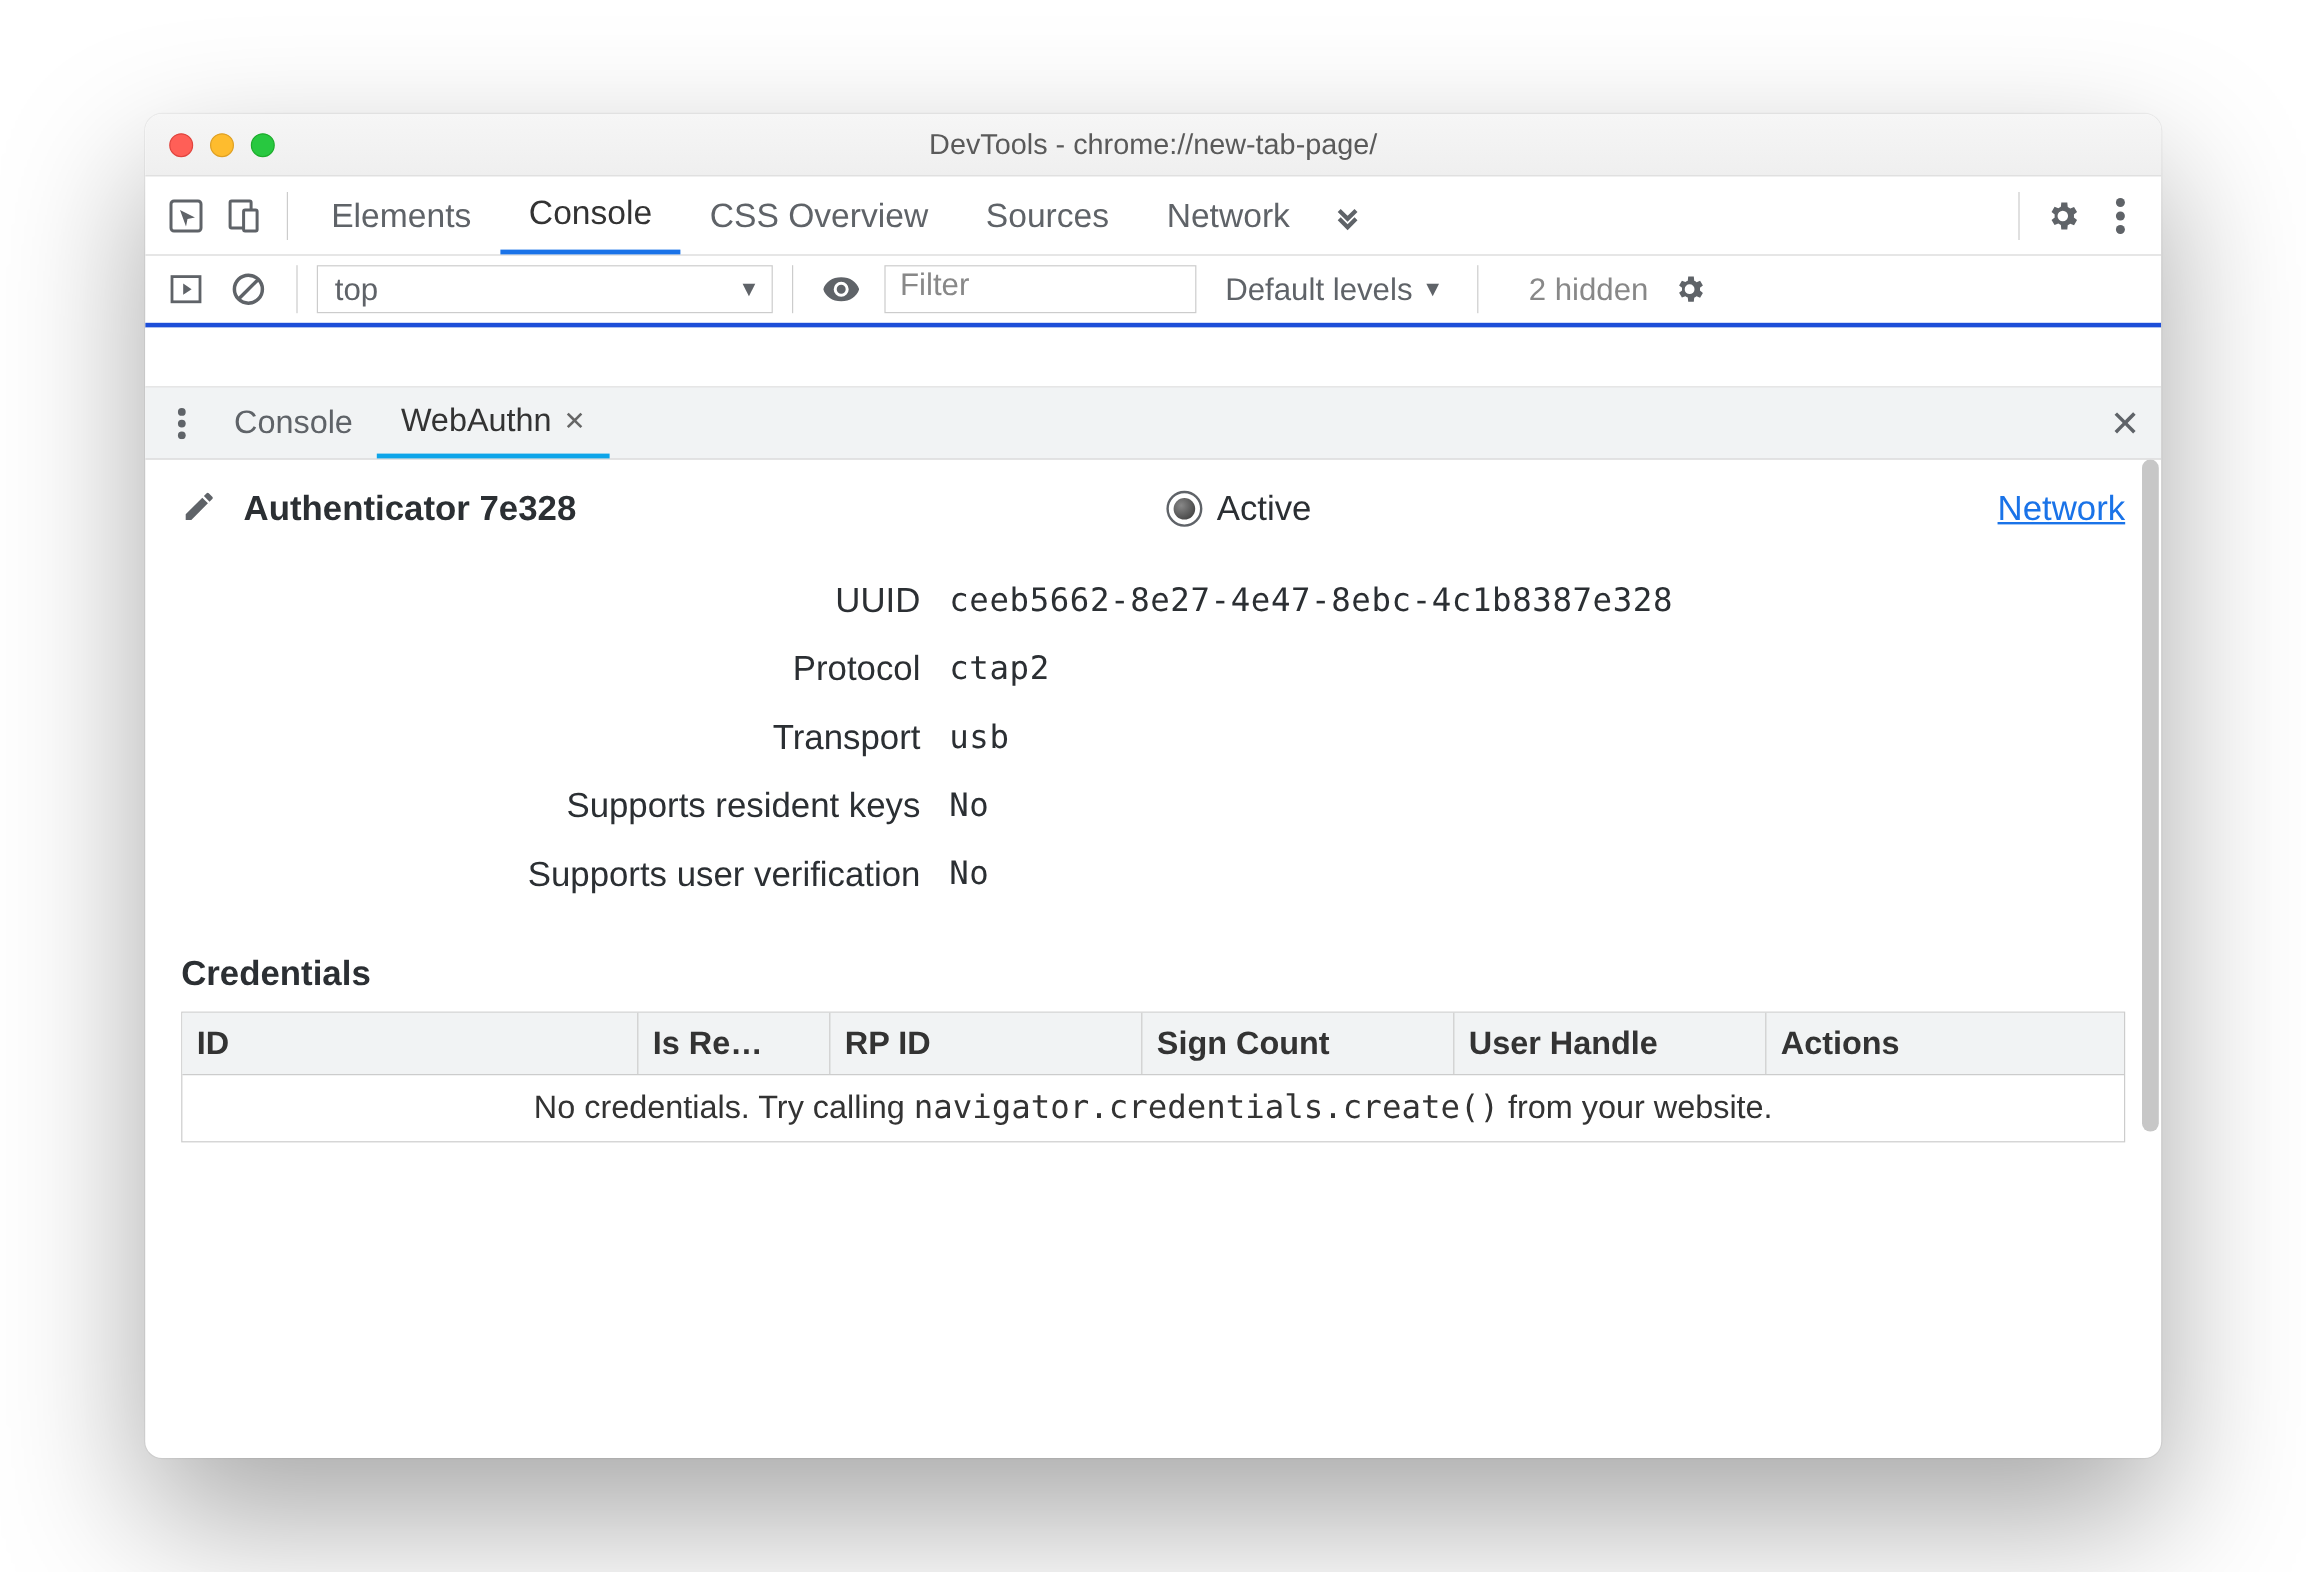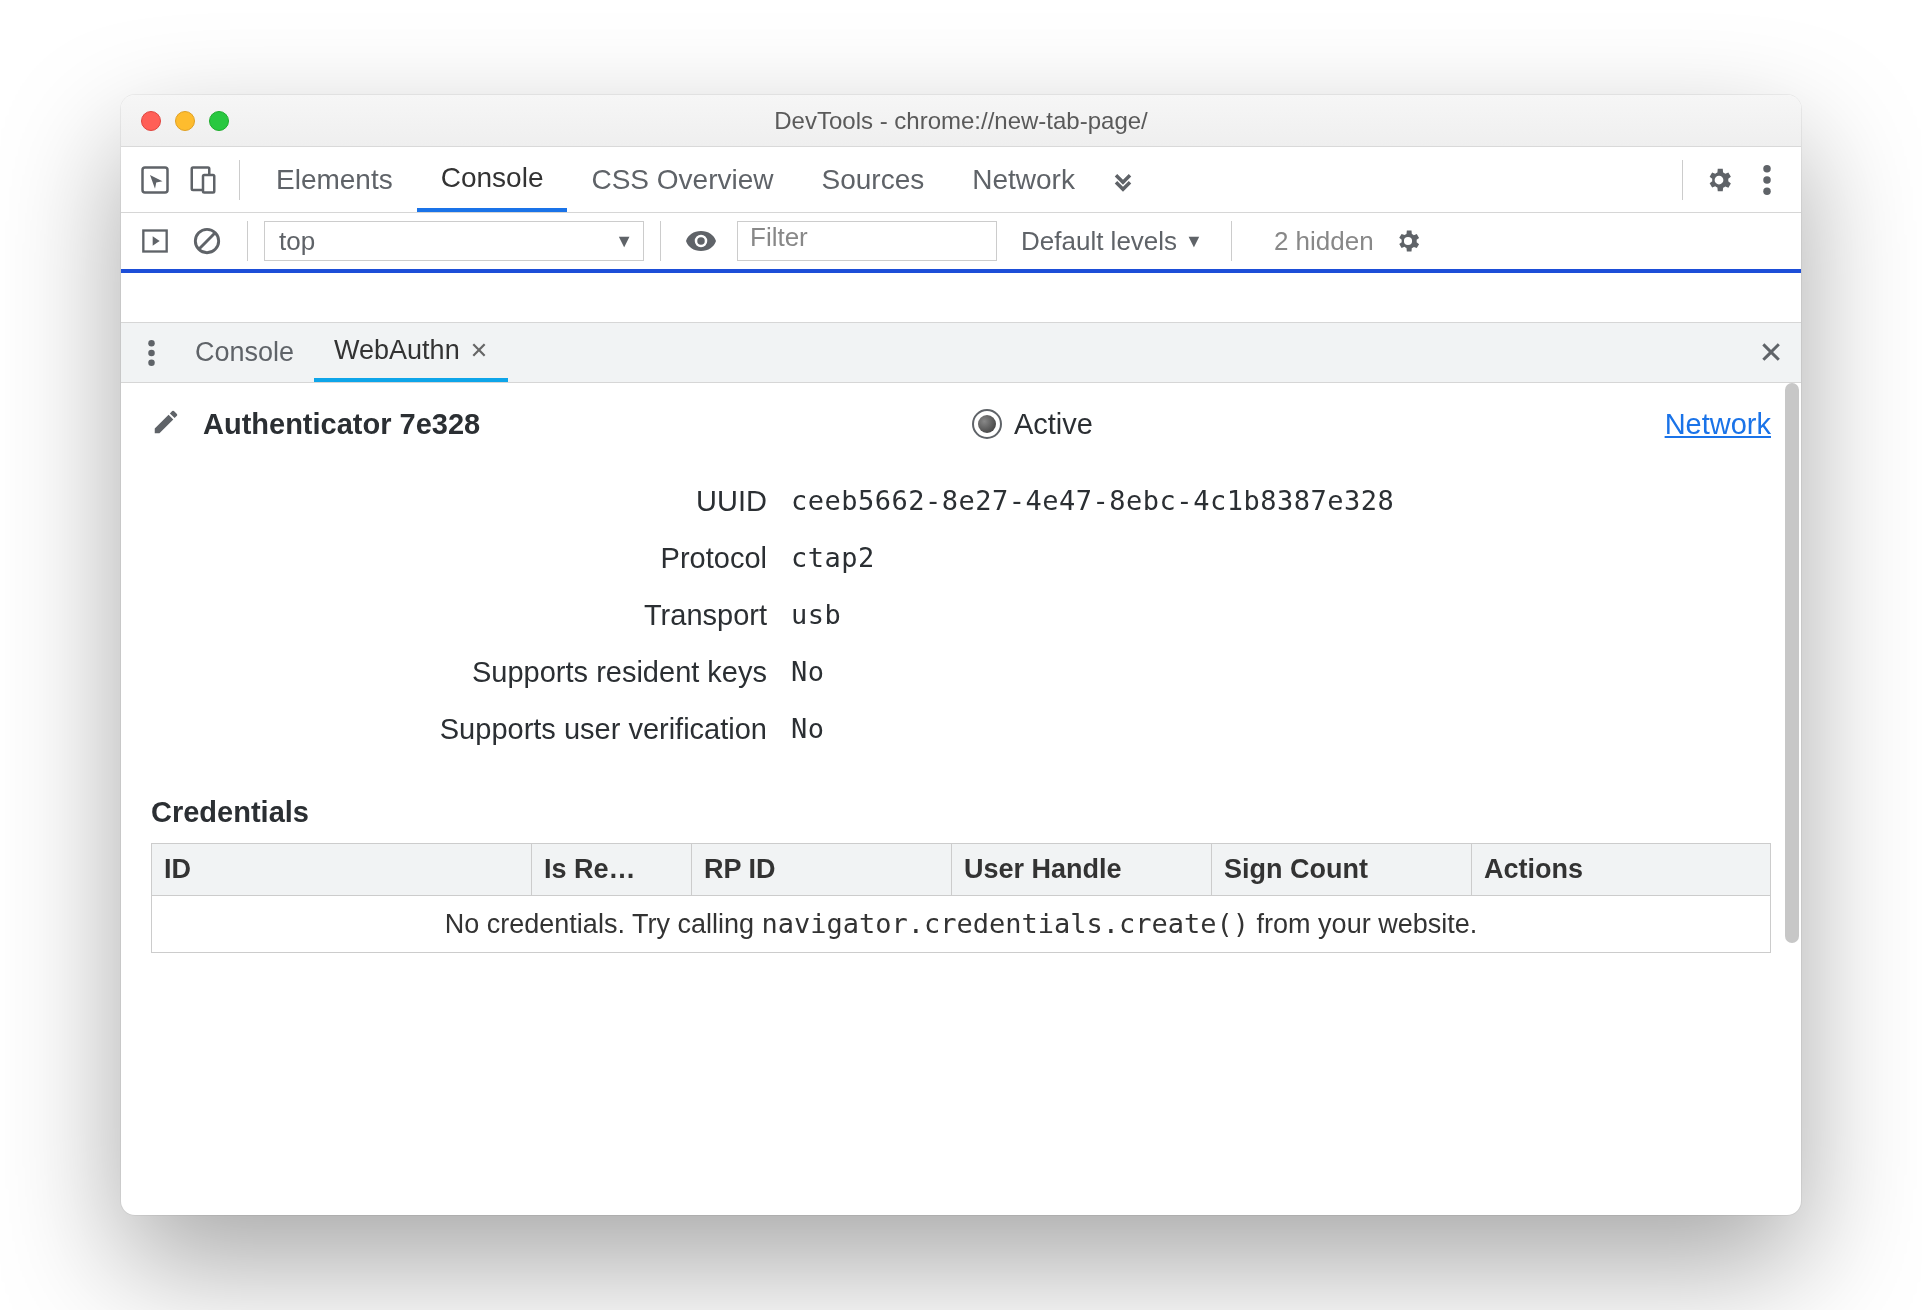--- a/index.html
+++ b/index.html
@@ -337,22 +337,22 @@
       <div class="pval">No</div>
     </div>
 
     <div class="credtitle">Credentials</div>
 
     <div class="credtable">
       <div class="throw">
         <div class="th">ID</div>
         <div class="th">Is Re…</div>
         <div class="th">RP ID</div>
+        <div class="th">Sign Count</div>
         <div class="th">User Handle</div>
-        <div class="th">Sign Count</div>
         <div class="th">Actions</div>
       </div>
       <div class="emptyrow">
         <span>No credentials. Try calling </span><span class="code">navigator.credentials.create()</span><span> from your website.</span>
       </div>
     </div>
 
   </div>
 
 </div>

